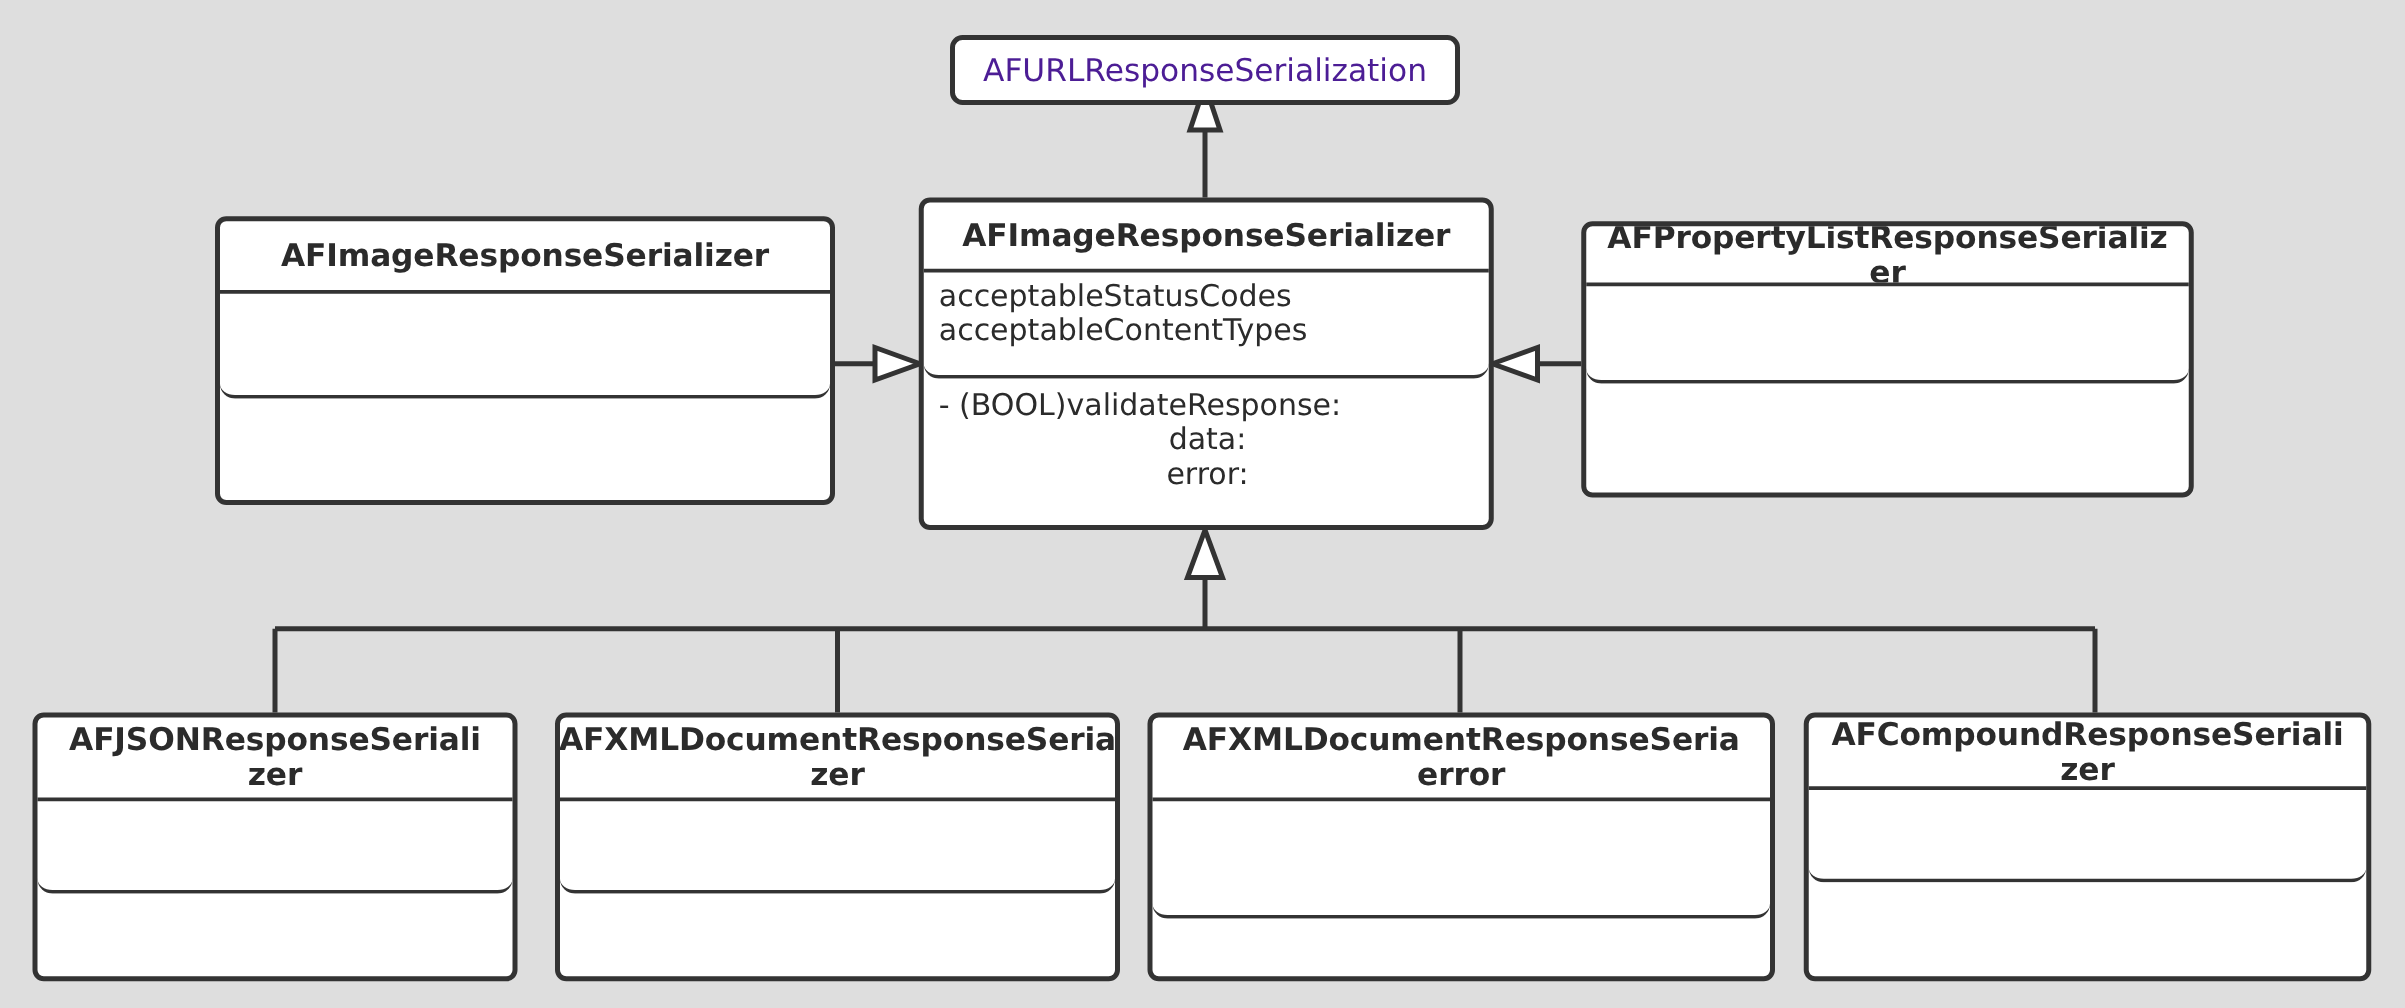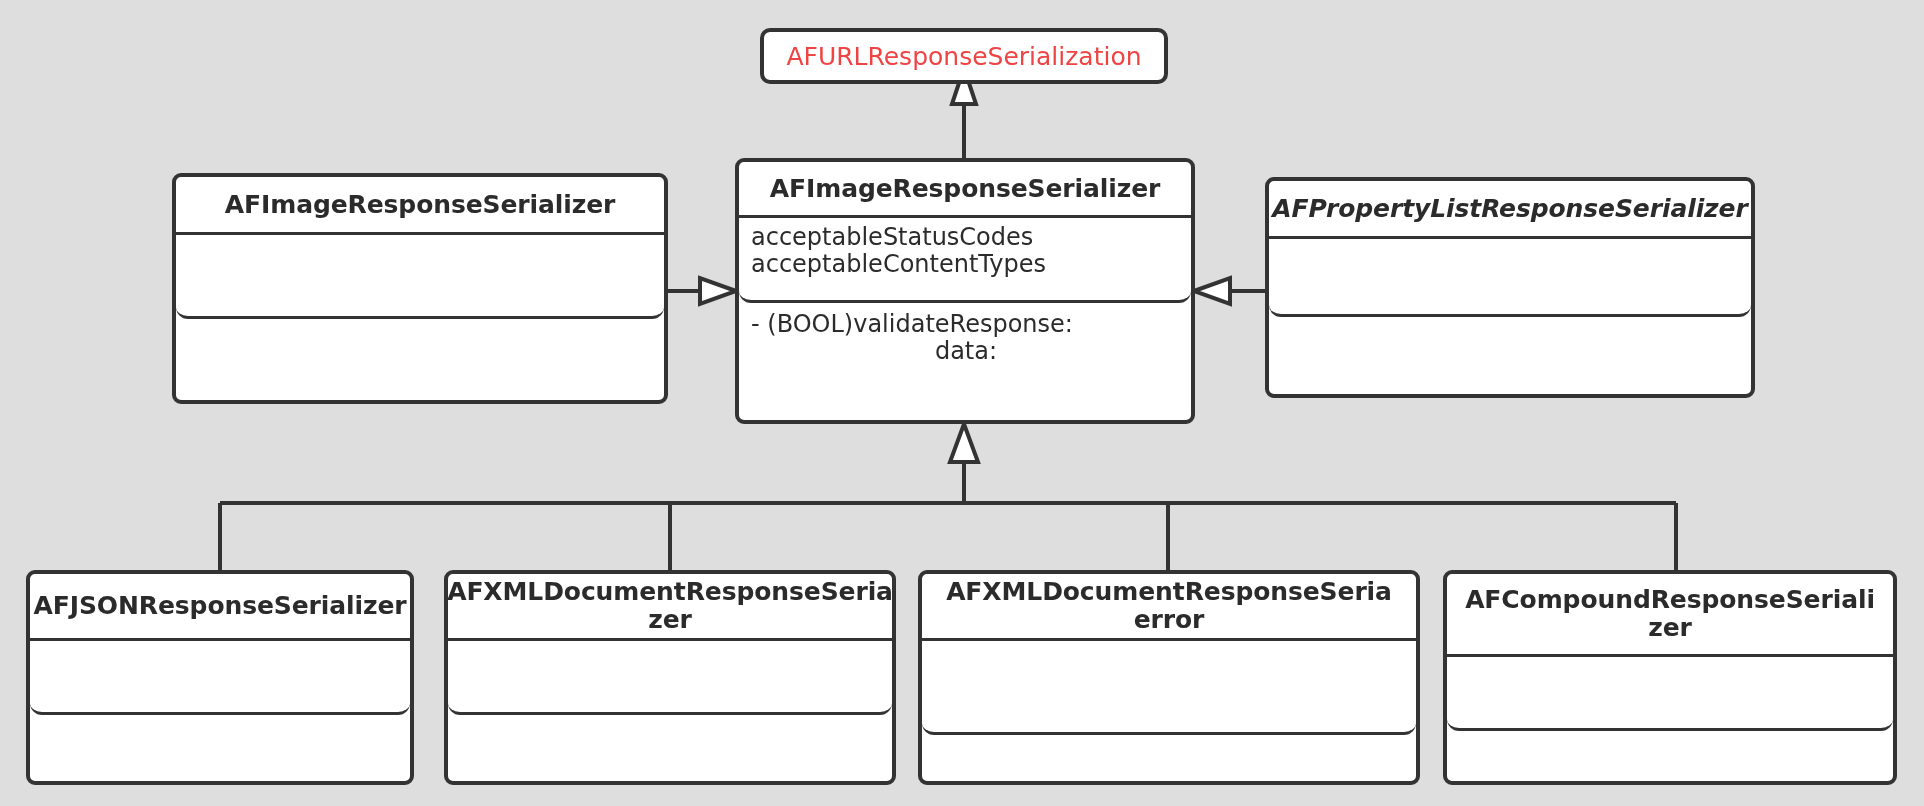--- a/index.html
+++ b/index.html
@@ -72,21 +72,21 @@
   .uml-simple-box {
     position: absolute;
     background: #ffffff;
     border: 4px solid #333333;
     border-radius: 10px;
     box-sizing: border-box;
     display: flex;
     align-items: center;
     justify-content: center;
     font-size: 25px;
-    color: #ef4444;
+    color: #4c1d95;
   }
 
   svg.arrowlayer {
     position: absolute;
     left: 0;
     top: 0;
     width: 1924px;
     height: 806px;
     pointer-events: none;
   }
@@ -130,34 +130,35 @@
 
   <div class="uml-box" style="left:735px; top:158px; width:460px; height:266px;">
     <div class="compartment title" style="height:56px;">AFImageResponseSerializer</div>
     <div class="compartment attrs" style="height:85px;">
       <div class="attr-line">acceptableStatusCodes</div>
       <div class="attr-line">acceptableContentTypes</div>
     </div>
     <div class="compartment ops" style="flex:1;">
       <div class="op-line-1">- (BOOL)validateResponse:</div>
       <div class="op-line-2">data:</div>
+      <div class="op-line-3">error:</div>
     </div>
   </div>
 
   <div class="uml-box" style="left:1265px; top:177px; width:490px; height:221px;">
-    <div class="compartment title" style="height:58px; flex-direction:row;font-style:italic;">
+    <div class="compartment title" style="height:48px; flex-direction:column;">
       <span>AFPropertyListResponseSerializ</span>
       <span>er</span>
     </div>
     <div class="compartment attrs empty" style="height:78px;"></div>
     <div class="compartment ops empty" style="flex:1;"></div>
   </div>
 
   <div class="uml-box" style="left:26px; top:570px; width:388px; height:215px;">
-    <div class="compartment title" style="height:67px; flex-direction:row;">
+    <div class="compartment title" style="height:67px; flex-direction:column;">
       <span>AFJSONResponseSeriali</span>
       <span>zer</span>
     </div>
     <div class="compartment attrs empty" style="height:74px;"></div>
     <div class="compartment ops empty" style="flex:1;"></div>
   </div>
 
   <div class="uml-box" style="left:444px; top:570px; width:452px; height:215px;">
     <div class="compartment title" style="height:67px; flex-direction:column;">
       <span>AFXMLDocumentResponseSeria</span>
@@ -170,21 +171,21 @@
   <div class="uml-box" style="left:918px; top:570px; width:502px; height:215px;gap:20px;">
     <div class="compartment title" style="height:67px; flex-direction:column;">
       <span>AFXMLDocumentResponseSeria</span>
       <span>error</span>
     </div>
     <div class="compartment attrs empty" style="height:74px;"></div>
     <div class="compartment ops empty" style="flex:1;"></div>
   </div>
 
   <div class="uml-box" style="left:1443px; top:570px; width:454px; height:215px;">
-    <div class="compartment title" style="height:83px; flex-direction:column;">
+    <div class="compartment title" style="height:58px; flex-direction:column;">
       <span>AFCompoundResponseSeriali</span>
       <span>zer</span>
     </div>
     <div class="compartment attrs empty" style="height:74px;"></div>
     <div class="compartment ops empty" style="flex:1;"></div>
   </div>
 
 </div>
 
 </body></html>

